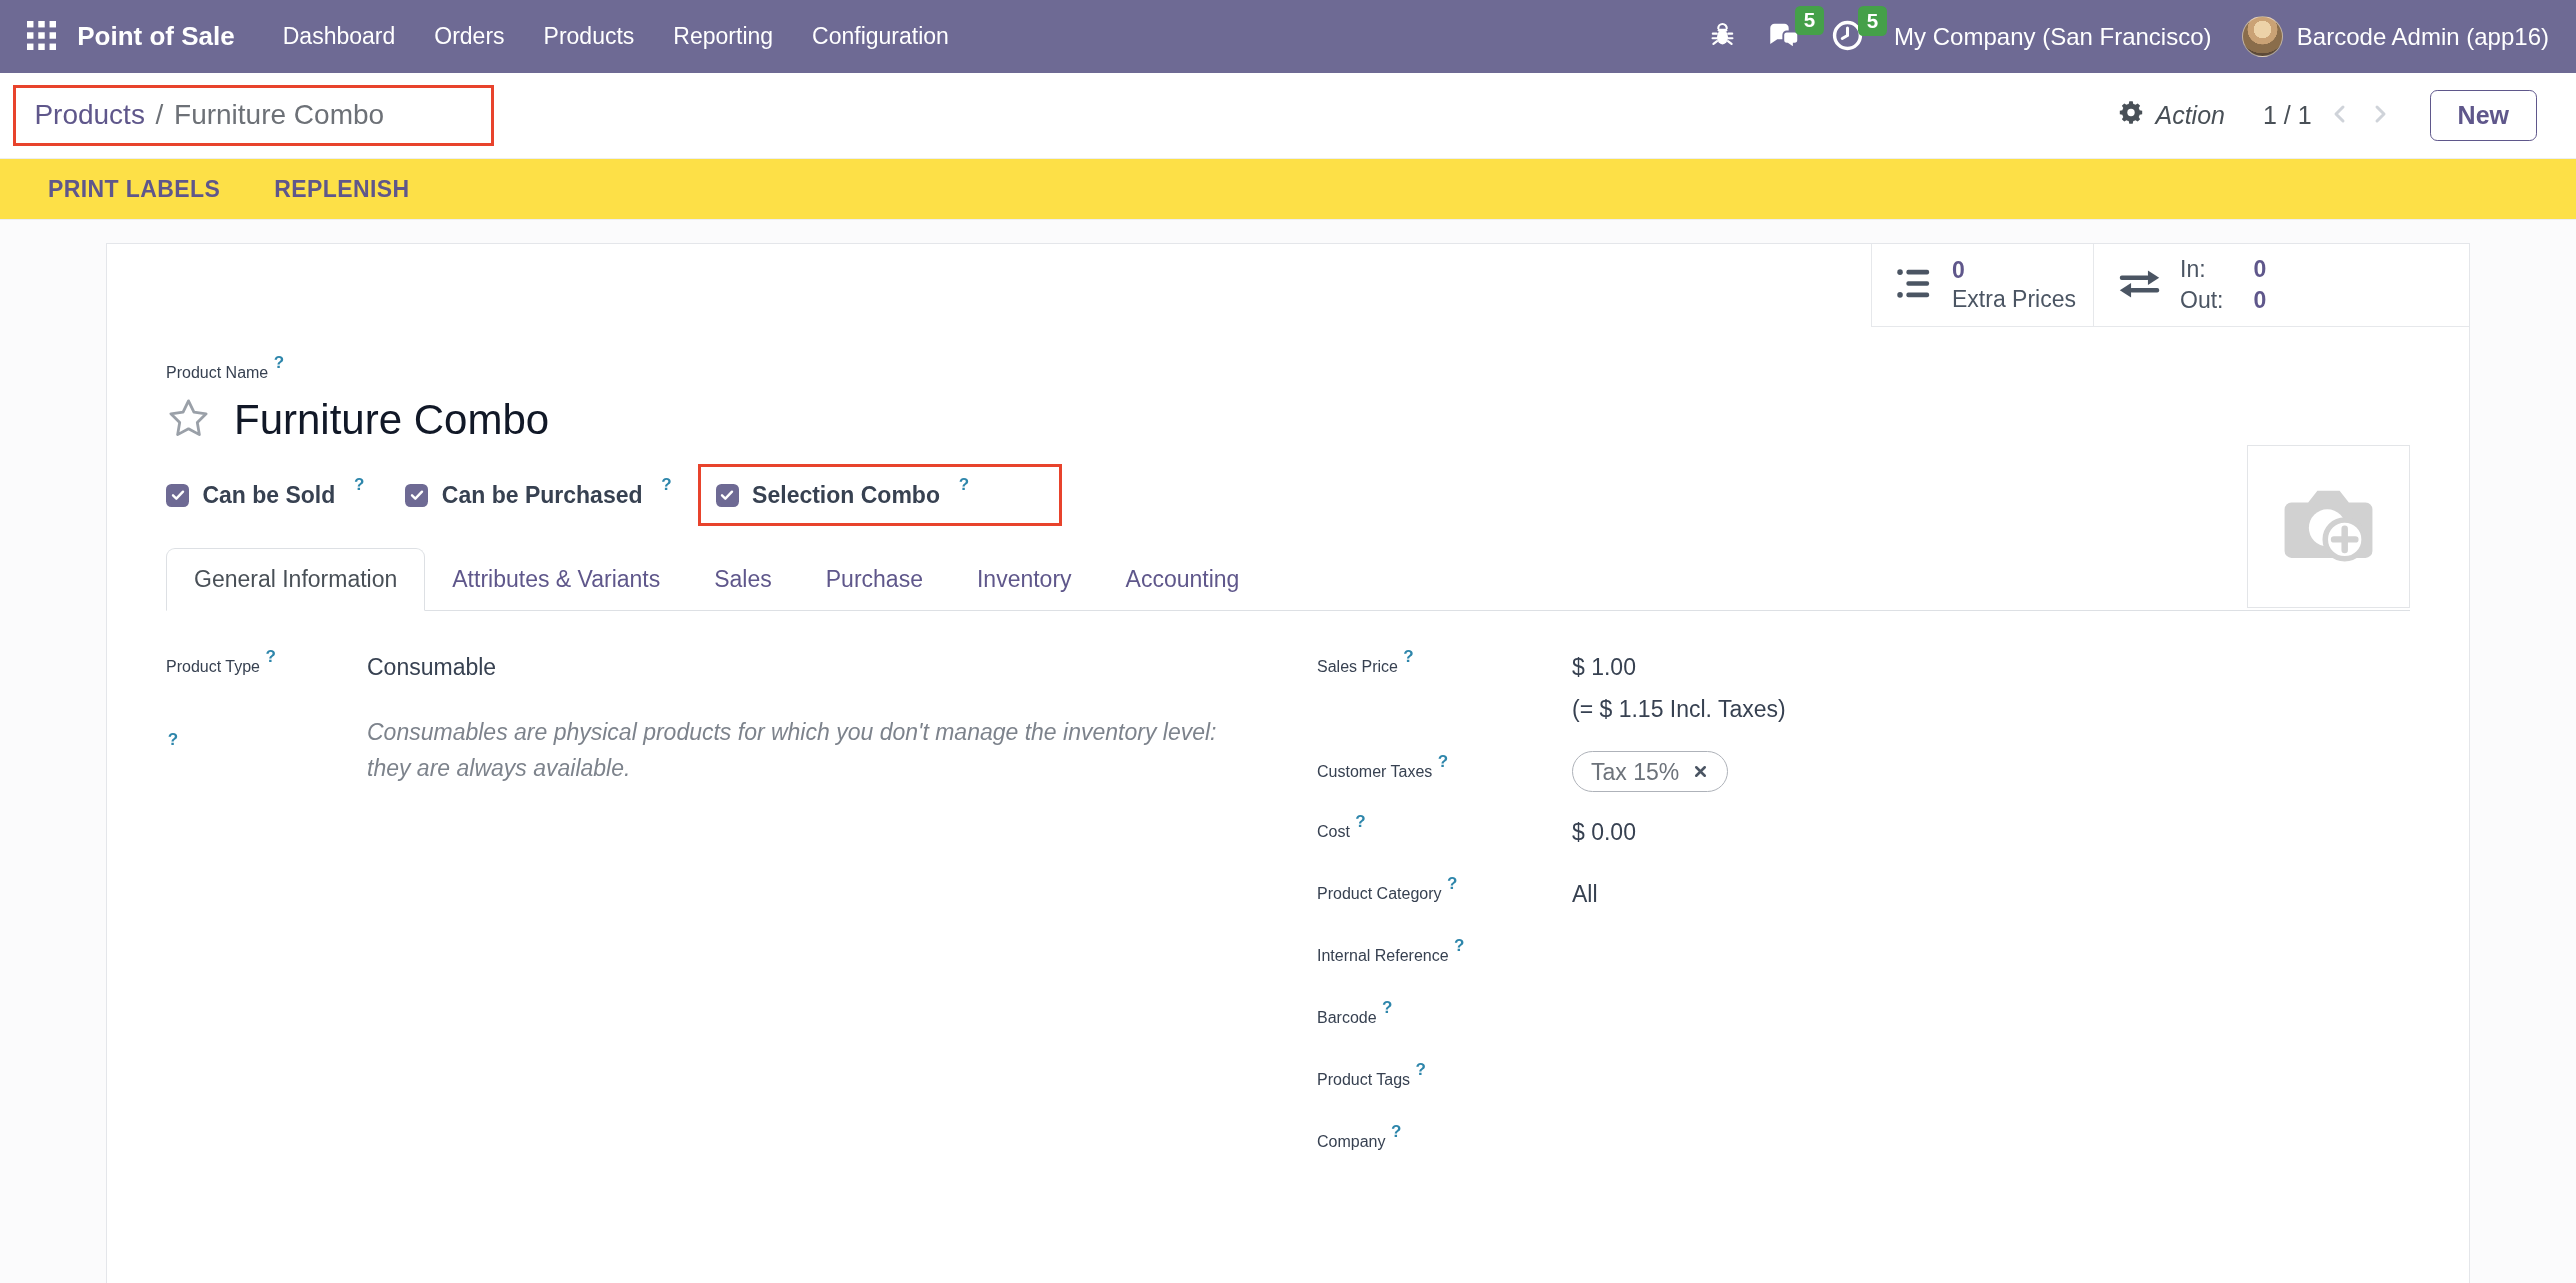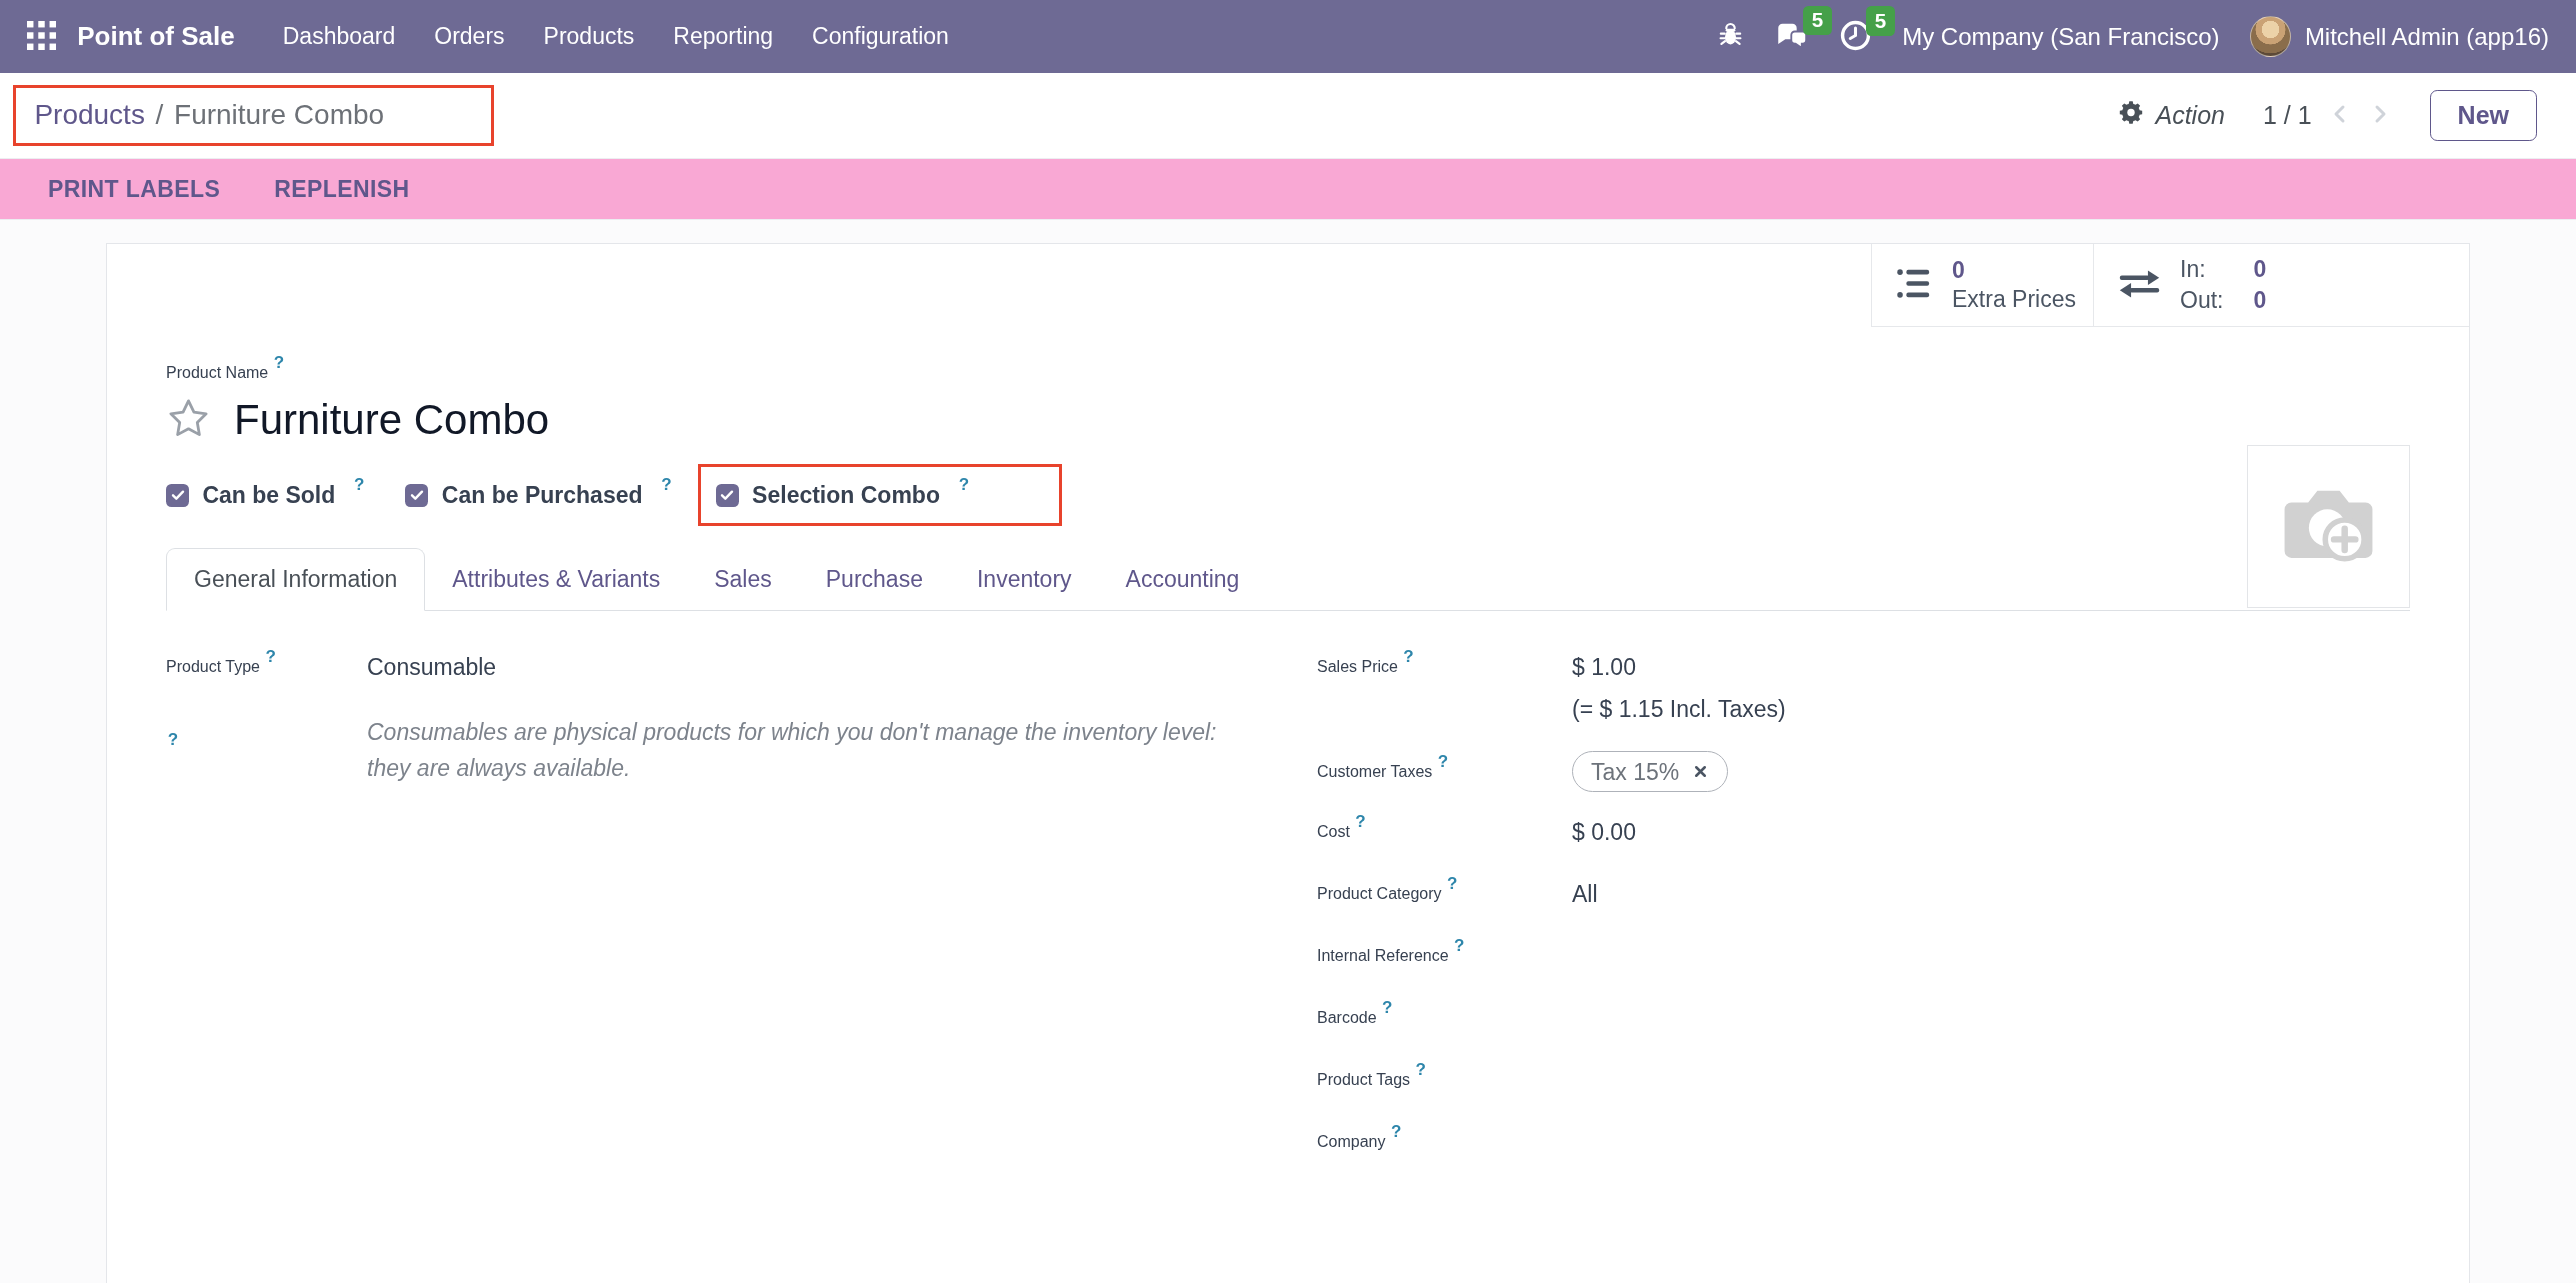--- a/index.html
+++ b/index.html
@@ -31,21 +31,21 @@
   .cp-right { display:flex; align-items:center; gap:38px; }
   .action-btn { display:flex; align-items:center; gap:10.7px; font-size:25px; font-weight:500;
                 color:#495057; cursor:pointer;font-style:italic; }
   .pager { display:flex; align-items:center; gap:16px; }
   .pager-count { font-size:25px; color:#495057; }
   .pg-chev { display:flex; cursor:pointer; }
   .new-btn { border:1.8px solid #5f578b; background:#fff; color:#5f578b; font-family:inherit;
              font-size:25px; font-weight:600; padding:9.8px 27px; border-radius:7.2px; cursor:pointer; }
 
   .cp-row2 { height:61px; display:flex; align-items:center; gap:54px; padding-left:48px;
-             border-bottom:0.9px solid #eceef1; background:#f9a8d4; }
+             border-bottom:0.9px solid #eceef1; background:#fde047; }
   .cp-action { color:#5f578b; font-size:23px; font-weight:700; letter-spacing:0.4px; cursor:pointer; }
 
   
   .content { background:#fbfbfc; padding:23px 106px 0; height:1064px; }
   .sheet { background:#fff; border:0.9px solid #e4e6ea; border-bottom:none; height:100%; position:relative; }
 
   .sheet-header { display:flex; justify-content:flex-end; }
   .stat-btn { display:flex; align-items:center; gap:18px; height:83px; padding:0 23px;
               border-left:0.9px solid #e6e8eb; border-bottom:0.9px solid #e6e8eb; cursor:pointer; }
   .stat-extra { width:222px; }
@@ -151,21 +151,21 @@
         <svg width="33" height="33" viewBox="0 0 24 24">
             <circle cx="12" cy="12" r="9.4" fill="none" stroke="#fff" stroke-width="2.5"></circle>
             <path d="M12 6.6V12l-3.8 2.2" fill="none" stroke="#fff" stroke-width="2.2" stroke-linecap="round"></path>
           </svg>
       </span>
       <span class="badge">5</span>
     </span>
     <span class="company">My Company (San Francisco)</span>
     <span class="nav-ico" style="gap:14.3px;">
       <span class="avatar"></span>
-      <span class="user">Mitchell Admin (app16)</span>
+      <span class="user">Barcode Admin (app16)</span>
     </span>
   </div>
 </div>
 
 <div class="cp-row1">
   <div class="bc-annotation">
     <div class="breadcrumb">
       <span class="bc-link">Products</span>
       <span class="bc-sep">/</span>
       <span class="bc-current">Furniture Combo</span>

